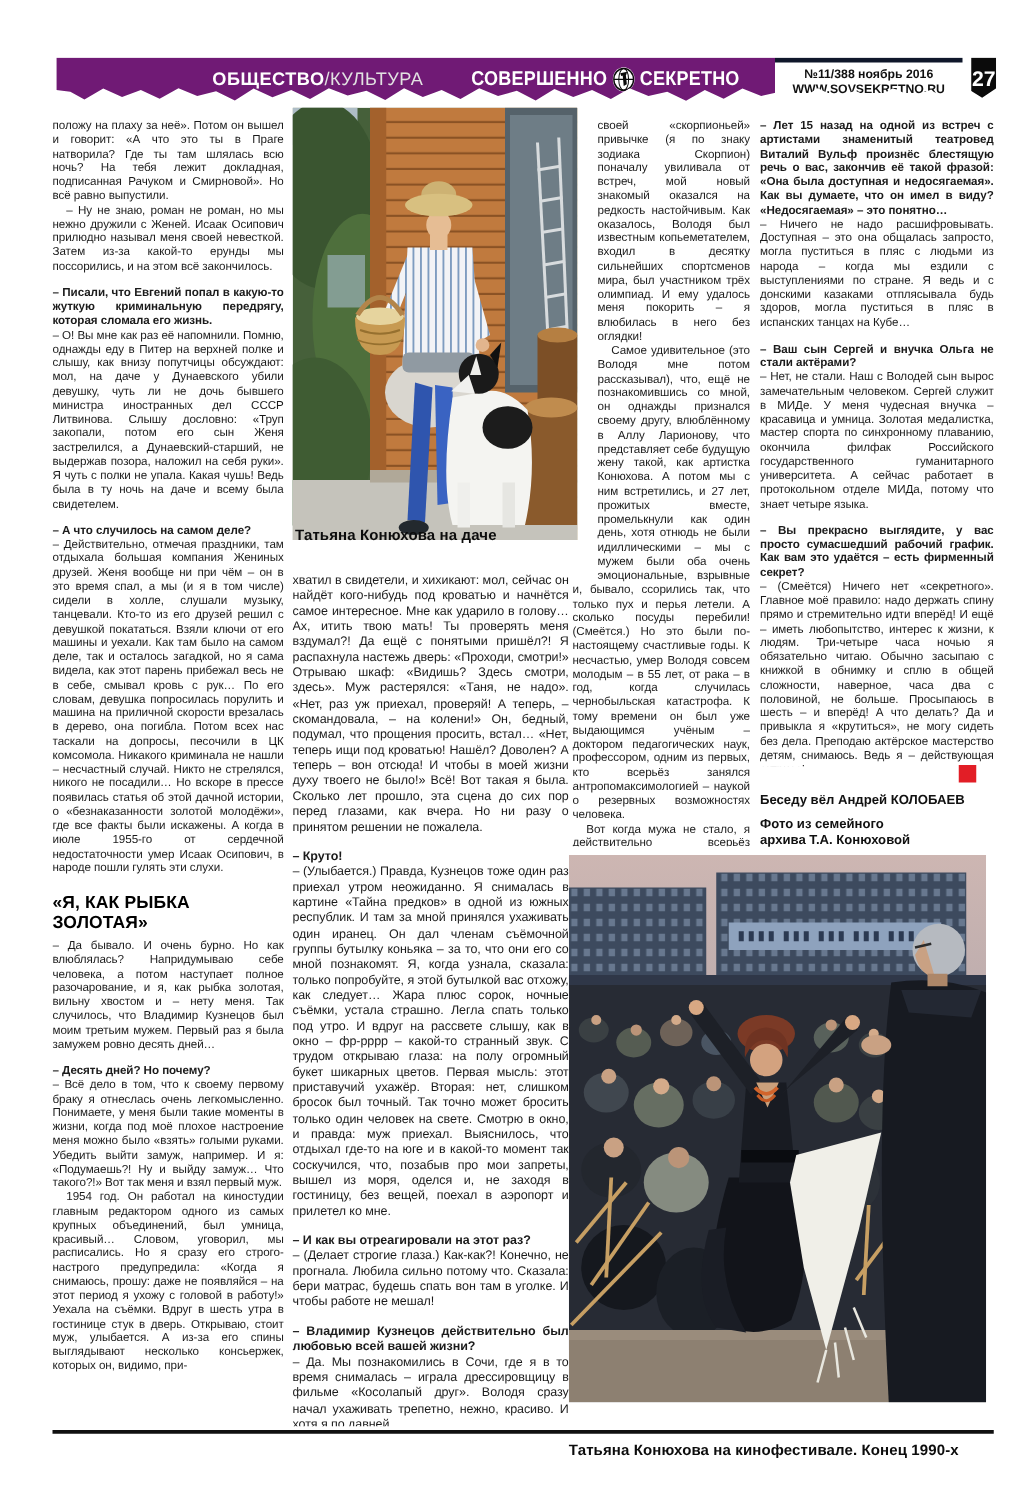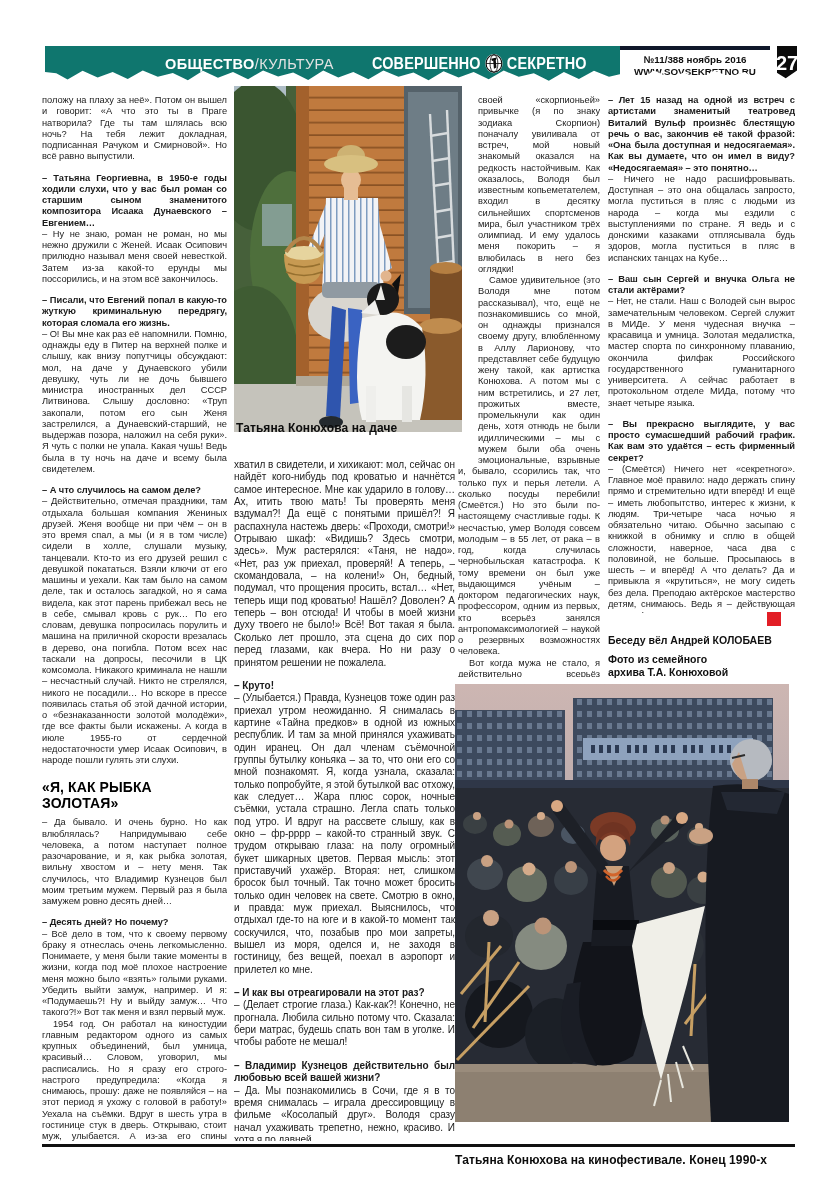--- a/index.html
+++ b/index.html
@@ -2,28 +2,28 @@
 <html lang="ru"><head>
 <meta charset="utf-8">
 <style>
   html,body{margin:0;padding:0;background:#ffffff;}
   body{width:826px;height:1200px;position:relative;font-family:"Liberation Sans","DejaVu Sans",sans-serif;overflow:hidden;}
   .page{position:absolute;inset:0;background:#fff;}
 
   
   .header-wrap{position:absolute;left:45px;top:46px;width:752px;height:35px;display:flex;align-items:stretch;
     clip-path:polygon(0% 0%,100% 0%,100% 70%,98.5% 92%,97% 72%,95% 97%,93% 74%,91% 88%,89% 70%,87% 95%,85% 76%,83% 90%,81% 70%,79% 97%,77% 78%,75% 88%,73% 71%,71% 94%,69% 74%,67% 99%,65% 78%,63% 88%,61% 70%,59% 95%,57% 74%,55% 90%,53% 72%,51% 98%,49% 76%,47% 88%,45% 70%,43% 95%,41% 74%,39% 90%,37% 70%,35% 97%,33% 76%,31% 87%,29% 70%,27% 95%,25% 74%,23% 91%,21% 71%,19% 98%,17% 77%,15% 88%,13% 70%,11% 94%,9% 74%,7% 90%,5% 71%,3% 96%,1.5% 78%,0% 74%);}
-  .header-bar{flex:1;background:#0f766e;display:flex;align-items:center;color:#fff;min-width:0;}
+  .header-bar{flex:1;background:#701a75;display:flex;align-items:center;color:#fff;min-width:0;justify-content:center;}
   .section-label{margin-left:120px;font-size:14.5px;letter-spacing:.4px;white-space:nowrap;}
   .sec-bold{font-weight:700;}
   .sec-light{font-weight:400;color:#e2e2e2;}
   .logo{margin-left:38px;display:flex;align-items:center;gap:4px;font-weight:700;font-size:16px;white-space:nowrap;transform:scaleX(.9);transform-origin:left center;letter-spacing:.2px;}
   .logo-emblem{display:inline-flex;align-items:center;}
   .issue-box{width:150px;background:#ffffff;border-top:4px solid #0f172a;display:flex;flex-direction:column;justify-content:center;text-align:center;font-weight:700;font-size:9.8px;line-height:12px;color:#101010;}
-  .page-num{width:20px;margin-left:7px;background:#0b0b0b;color:#fff;font-weight:700;font-size:20px;display:flex;align-items:center;justify-content:center;}
+  .page-num{width:20px;margin-left:7px;background:#0b0b0b;color:#fff;font-weight:700;font-size:17px;display:flex;align-items:center;justify-content:center;}
 
   
   .col{position:absolute;overflow:hidden;}
   #col1{left:42px;top:95px;width:185px;height:1046px;}
   #col2{left:234px;top:459px;width:221px;height:682px;}
   #col3{left:458px;top:95px;width:142px;height:582px;}
   #col4{left:608px;top:95px;width:187px;height:518px;}
   .col3-notch{float:left;width:20px;height:362px;}
   .para{margin:0;text-align:justify;font-size:9.3px;line-height:11.25px;color:#1b1b1b;letter-spacing:-.05px;}
   #col2 .para{font-size:10px;line-height:12.35px;}
@@ -142,21 +142,20 @@
       <path d="M141 214 L127 227 L146 229 Z" fill="#f0f0ee"></path>
       <path d="M147 199 L151 214 L142 214 Z" fill="#ededea"></path>
       <rect x="132" y="300" width="10" height="36" fill="#efefec"></rect>
       <rect x="168" y="300" width="10" height="36" fill="#e6e6e2"></rect>
     </svg>
   </div>
   <div class="photo-caption caption1">Татьяна Конюхова на даче</div>
 
   <div class="col" id="col1" data-column="col1">
       <p class="para a">положу на плаху за неё». Потом он вышел и говорит: «А что это ты в Праге натворила? Где ты там шлялась всю ночь? На тебя лежит докладная, подписанная Рачуком и Смирновой». Но всё равно выпустили.</p>
-      <p class="para q">– Татьяна Георгиевна, в 1950-е годы ходили слухи, что у вас был роман со старшим сыном знаменитого композитора Исаака Дунаевского – Евгением…</p>
       <p class="para a">– Ну не знаю, роман не роман, но мы нежно дружили с Женей. Исаак Осипович прилюдно называл меня своей невесткой. Затем из-за какой-то ерунды мы поссорились, и на этом всё закончилось.</p>
       <p class="para q">– Писали, что Евгений попал в какую-то жуткую криминальную передрягу, которая сломала его жизнь.</p>
       <p class="para a">– О! Вы мне как раз её напомнили. Помню, однажды еду в Питер на верхней полке и слышу, как внизу попутчицы обсуждают: мол, на даче у Дунаевского убили девушку, чуть ли не дочь бывшего министра иностранных дел СССР Литвинова. Слышу дословно: «Труп закопали, потом его сын Женя застрелился, а Дунаевский-старший, не выдержав позора, наложил на себя руки». Я чуть с полки не упала. Какая чушь! Ведь была в ту ночь на даче и всему была свидетелем.</p>
       <p class="para q">– А что случилось на самом деле?</p>
       <p class="para a">– Действительно, отмечая праздники, там отдыхала большая компания Жениных друзей. Женя вообще ни при чём – он в это время спал, а мы (и я в том числе) сидели в холле, слушали музыку, танцевали. Кто-то из его друзей решил с девушкой покататься. Взяли ключи от его машины и уехали. Как там было на самом деле, так и осталось загадкой, но я сама видела, как этот парень прибежал весь не в себе, смывал кровь с рук… По его словам, девушка попросилась порулить и машина на приличной скорости врезалась в дерево, она погибла. Потом всех нас таскали на допросы, песочили в ЦК комсомола. Никакого криминала не нашли – несчастный случай. Никто не стрелялся, никого не посадили… Но вскоре в прессе появилась статья об этой дачной истории, о «безнаказанности золотой молодёжи», где все факты были искажены. А когда в июле 1955-го от сердечной недостаточности умер Исаак Осипович, в народе пошли гулять эти слухи.</p>
       <h3 class="sec-head">«Я, КАК РЫБКА ЗОЛОТАЯ»</h3>
       <p class="para a">– Да бывало. И очень бурно. Но как влюблялась? Напридумываю себе человека, а потом наступает полное разочарование, и я, как рыбка золотая, вильну хвостом и – нету меня. Так случилось, что Владимир Кузнецов был моим третьим мужем. Первый раз я была замужем ровно десять дней…</p>
       <p class="para q">– Десять дней? Но почему?</p>
       <p class="para a">– Всё дело в том, что к своему первому браку я отнеслась очень легкомысленно. Понимаете, у меня были такие моменты в жизни, когда под моё плохое настроение меня можно было «взять» голыми руками. Убедить выйти замуж, например. И я: «Подумаешь?! Ну и выйду замуж… Что такого?!» Вот так меня и взял первый муж.</p>
       <p class="para a">1954 год. Он работал на киностудии главным редактором одного из самых крупных объединений, был умница, красивый… Словом, уговорил, мы расписались. Но я сразу его строго-настрого предупредила: «Когда я снимаюсь, прошу: даже не появляйся – на этот период я ухожу с головой в работу!» Уехала на съёмки. Вдруг в шесть утра в гостинице стук в дверь. Открываю, стоит муж, улыбается. А из-за его спины выглядывают несколько консьержек, которых он, видимо, при-</p>

